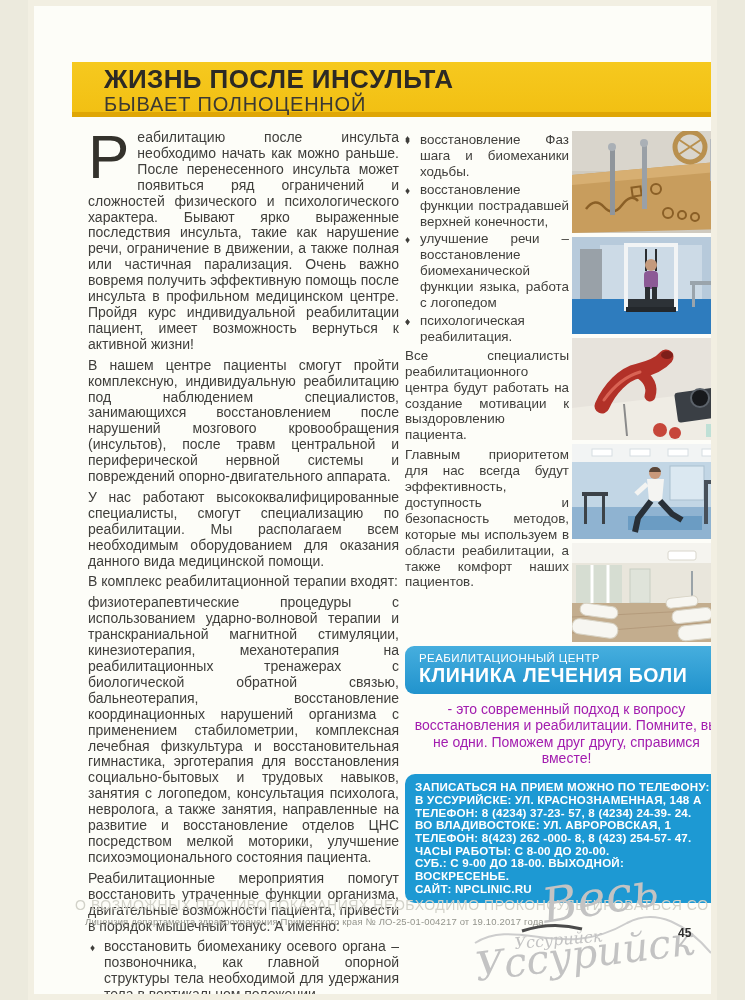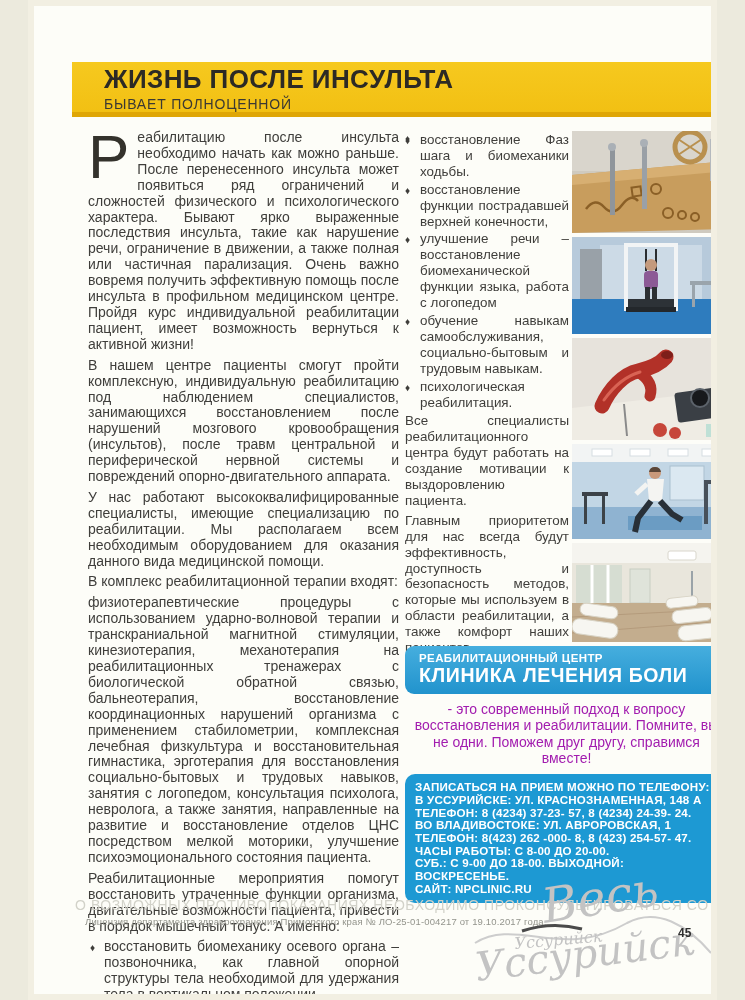--- a/index.html
+++ b/index.html
@@ -5,21 +5,21 @@
   html,body{margin:0;padding:0;background:#eceadd;}
   .page{position:relative;width:689px;height:1000px;background:#fdfdf8;
         font-family:"Liberation Sans",sans-serif;overflow:hidden;margin:0 auto;}
   .frame{position:absolute;inset:0;border:6px solid #f2efe2;pointer-events:none;z-index:9;}
 
   
   .banner{position:absolute;left:44px;top:62px;width:656px;height:55px;
           background:linear-gradient(180deg,#f6c91f 0%,#f2c013 100%);
           border-bottom:5px solid #dfa606;box-sizing:border-box;padding:4px 0 0 32px;}
   .banner h1{margin:0;font-size:26px;font-weight:800;color:#2c2a25;letter-spacing:.4px;line-height:27px;}
-  .banner h2{margin:0;font-size:14px;font-weight:400;color:#3b3933;letter-spacing:.8px;line-height:23px;}
+  .banner h2{margin:0;font-size:20px;font-weight:400;color:#3b3933;letter-spacing:.8px;line-height:23px;}
 
   
   .col-left{position:absolute;left:60px;top:130px;width:311px;color:#3f3e3b;
             font-size:14px;line-height:15.9px;text-align:justify;}
   .col-left p{margin:0 0 5px;}
   .dropcap{float:left;font-size:62px;line-height:47px;padding:3px 8px 0 0;color:#34322c;font-weight:400;}
 
   .li{position:relative;padding-left:16px;margin:0 0 3px;text-align:justify;}
   .dm{position:absolute;left:2px;top:1px;font-size:10px;}
 
@@ -32,21 +32,21 @@
 
   
   .photos{position:absolute;left:544px;top:131px;width:156px;}
   .photo{margin-bottom:4px;line-height:0;}
   .photo svg{display:block;}
 
   
   .promo{position:absolute;left:377px;top:646px;width:323px;}
   .clinic-banner{background:linear-gradient(180deg,#46aede 0%,#2193cd 100%);
                  border-radius:9px;color:#fff;padding:5px 14px 8px;box-sizing:border-box;}
-  .cb-top{font-size:11.5px;font-weight:700;letter-spacing:.4px;line-height:14px;}
+  .cb-top{font-size:11.5px;font-weight:400;letter-spacing:.4px;line-height:14px;}
   .cb-title{font-size:19.5px;font-weight:800;letter-spacing:.6px;line-height:21px;}
   .clinic-desc{margin:7px 6px 0;text-align:center;color:#a21caf;font-size:14px;line-height:16.3px;}
   .contact{margin-top:8px;background:#1d99d3;border-radius:10px;color:#ffffff;
            font-weight:700;font-size:11.6px;line-height:12.7px;letter-spacing:.2px;padding:7px 10px;}
 
   
   .footer-disclaimer{position:absolute;left:47px;top:897px;font-size:14px;letter-spacing:.55px;
                      color:#d2d2c9;white-space:nowrap;}
   .footer-license{position:absolute;left:57px;top:916px;font-size:9.5px;letter-spacing:.15px;
                   color:#93948c;white-space:nowrap;text-align:center;}
@@ -61,36 +61,36 @@
   <div class="frame"></div>
 
   <div class="banner">
     <h1>ЖИЗНЬ ПОСЛЕ ИНСУЛЬТА</h1>
     <h2>БЫВАЕТ ПОЛНОЦЕННОЙ</h2>
   </div>
 
   <div class="col-left">
     <p><span class="dropcap">Р</span><span>еабилитацию после инсульта необходимо начать как можно раньше. После перенесенного инсульта может появиться ряд ограничений и сложностей физического и психологического характера. Бывают ярко выраженные последствия инсульта, такие как нарушение речи, ограничение в движении, а также полная или частичная парализация. Очень важно вовремя получить эффективную помощь после инсульта в профильном медицинском центре. Пройдя курс индивидуальной реабилитации пациент, имеет возможность вернуться к активной жизни!</span></p>
     <p>В нашем центре пациенты смогут пройти комплексную, индивидуальную реабилитацию под наблюдением специалистов, занимающихся восстановлением после нарушений мозгового кровообращения (инсультов), после травм центральной и периферической нервной системы и повреждений опорно-двигательного аппарата.</p>
-    <p>У нас работают высококвалифицированные специалисты, имеющие специализацию по реабилитации. Мы располагаем всем необходимым оборудованием для оказания данного вида медицинской помощи.</p>
+    <p>У нас работают высококвалифицированные специалисты, смогут специализацию по реабилитации. Мы располагаем всем необходимым оборудованием для оказания данного вида медицинской помощи.</p>
     <p>В комплекс реабилитационной терапии входят:</p>
     <p>физиотерапевтические процедуры с использованием ударно-волновой терапии и транскраниальной магнитной стимуляции, кинезиотерапия, механотерапия на реабилитационных тренажерах с биологической обратной связью, бальнеотерапия, восстановление координационных нарушений организма с применением стабилометрии, комплексная лечебная физкультура и восстановительная гимнастика, эрготерапия для восстановления социально-бытовых и трудовых навыков, занятия с логопедом, консультация психолога, невролога, а также занятия, направленные на развитие и восстановление отделов ЦНС посредством мелкой моторики, улучшение психоэмоционального состояния пациента.</p>
     <p>Реабилитационные мероприятия помогут восстановить утраченные функции организма, двигательные возможности пациента, привести в порядок мышечный тонус. А именно:</p>
     <div class="li">
       <span class="dm">♦</span>
       <span>восстановить биомеханику осевого органа – позвоночника, как главной опорной структуры тела необходимой для удержания тела в вертикальном положении,</span>
     </div>
   </div>
 
   <div class="col-mid">
     <div class="li"><span class="dm">♦</span></div>
     <div class="li"><span class="dm">♦</span><span>восстановление Фаз шага и биомеханики ходьбы.</span></div>
     <div class="li"><span class="dm">♦</span><span>восстановление функции пострадавшей верхней конечности,</span></div>
     <div class="li"><span class="dm">♦</span><span>улучшение речи – восстановление биомеханической функции языка, работа с логопедом</span></div>
-    <div class="li"><span class="dm">♦</span><span>обучение навыкам самообслуживания, социально-бытовым и трудовым навыкам.</span></div>
+    <div class="li"><span class="dm">♦</span></div>
     <div class="li"><span class="dm">♦</span><span>психологическая реабилитация.</span></div>
     <p>Все специалисты реабилитационного центра будут работать на создание мотивации к выздоровлению пациента.</p>
     <p>Главным приоритетом для нас всегда будут эффективность, доступность и безопасность методов, которые мы используем в области реабилитации, а также комфорт наших пациентов.</p>
   </div>
 
   <div class="photos">
     <div class="photo">
       <svg width="156" height="102" viewBox="0 0 156 102" role="img">
         <rect width="156" height="102" fill="#cfcabf"></rect>
         <rect width="156" height="40" fill="#d9d5cc"></rect>

